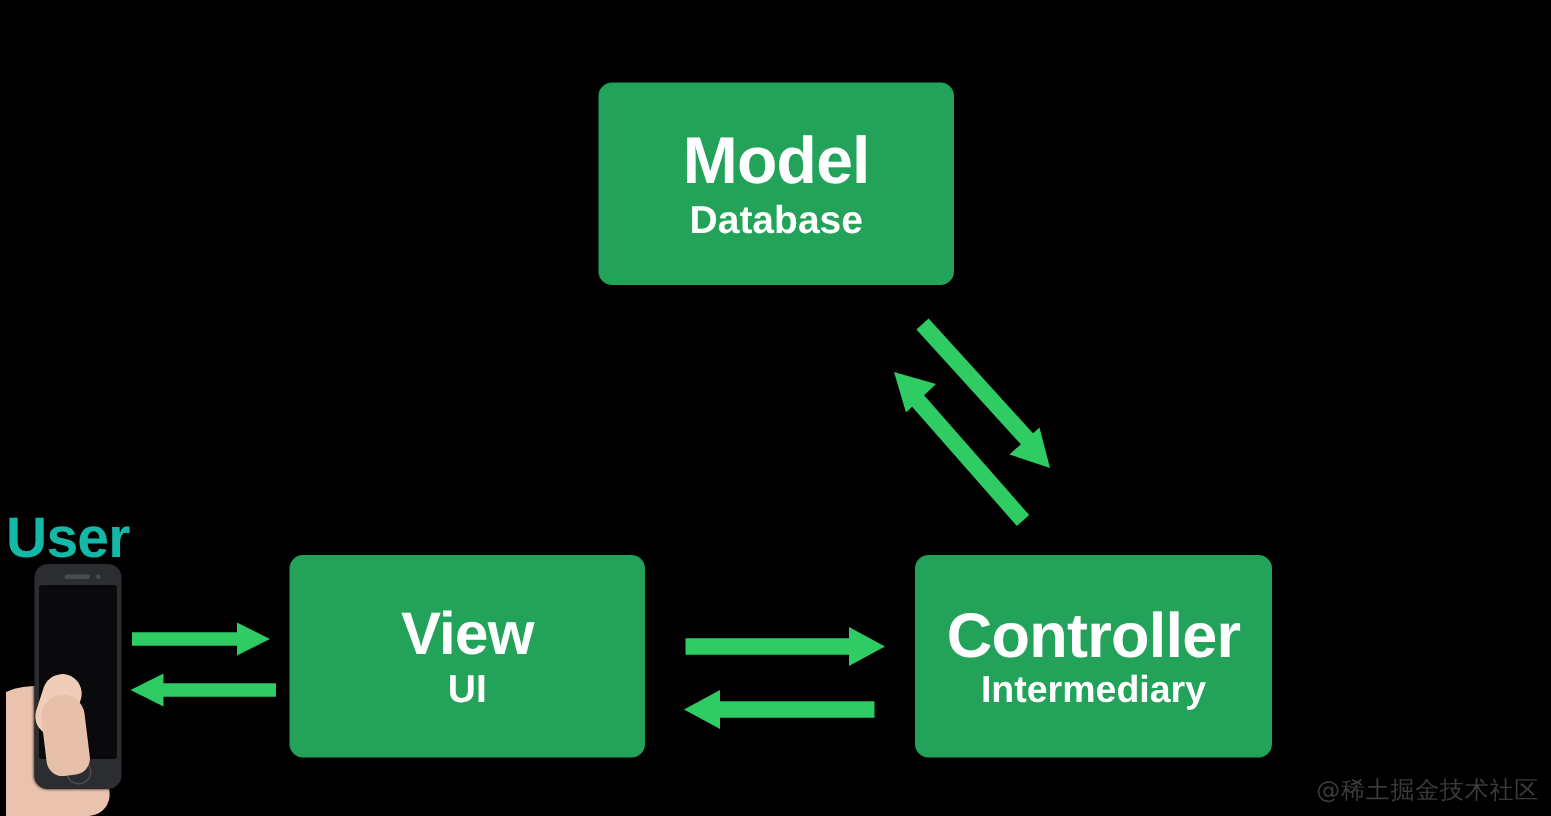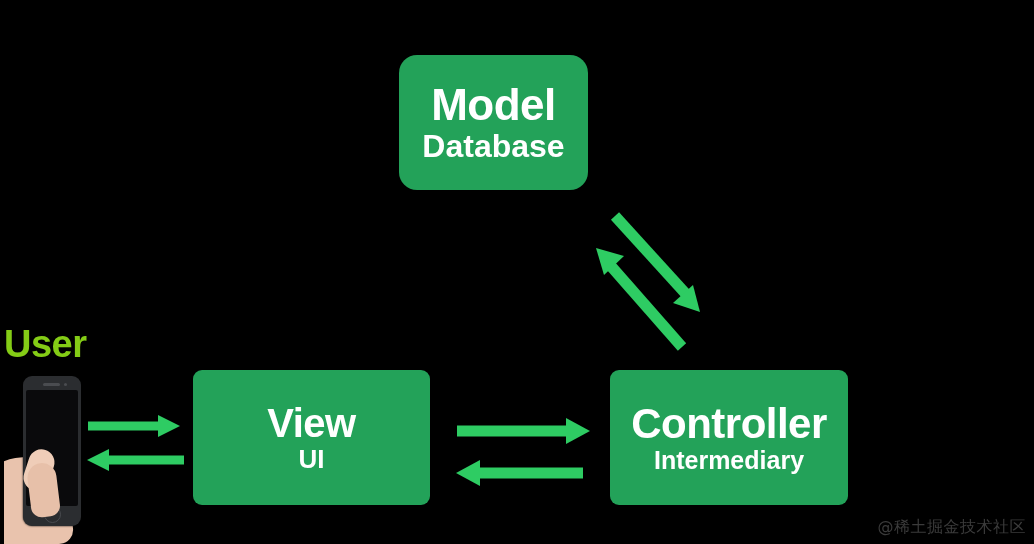--- a/index.html
+++ b/index.html
@@ -42,26 +42,25 @@
   }
   .node-sub {
     font-weight: bold;
     color: #ffffff;
     white-space: nowrap;
   }
 
   #box-model {
     left: 399px;
     top: 55px;
-    width: 189px;
+    width: 237px;
     height: 135px;
-    border-radius: 18px;
   }
   #box-model .node-title { font-size: 44px; margin-bottom: 2px; }
-  #box-model .node-sub   { font-size: 32px; }
+  #box-model .node-sub   { font-size: 26px; }
 
   #box-view {
     left: 193px;
     top: 370px;
     width: 237px;
     height: 135px;
   }
   #box-view .node-title { font-size: 40px; margin-bottom: 2px; }
   #box-view .node-sub   { font-size: 26px; }
 
@@ -71,24 +70,24 @@
     width: 238px;
     height: 135px;
   }
   #box-controller .node-title { font-size: 42px; margin-bottom: 1px; }
   #box-controller .node-sub   { font-size: 25px; }
 
   
   #user-label {
     position: absolute;
     left: 4px;
-    top: 323px;
+    top: 338px;
     font-size: 38px;
     font-weight: bold;
-    color: #84cc16;
+    color: #14b8a6;
     letter-spacing: -0.5px;
   }
 
   
   #user-device {
     position: absolute;
     left: 4px;
     top: 371px;
     width: 92px;
     height: 173px;

